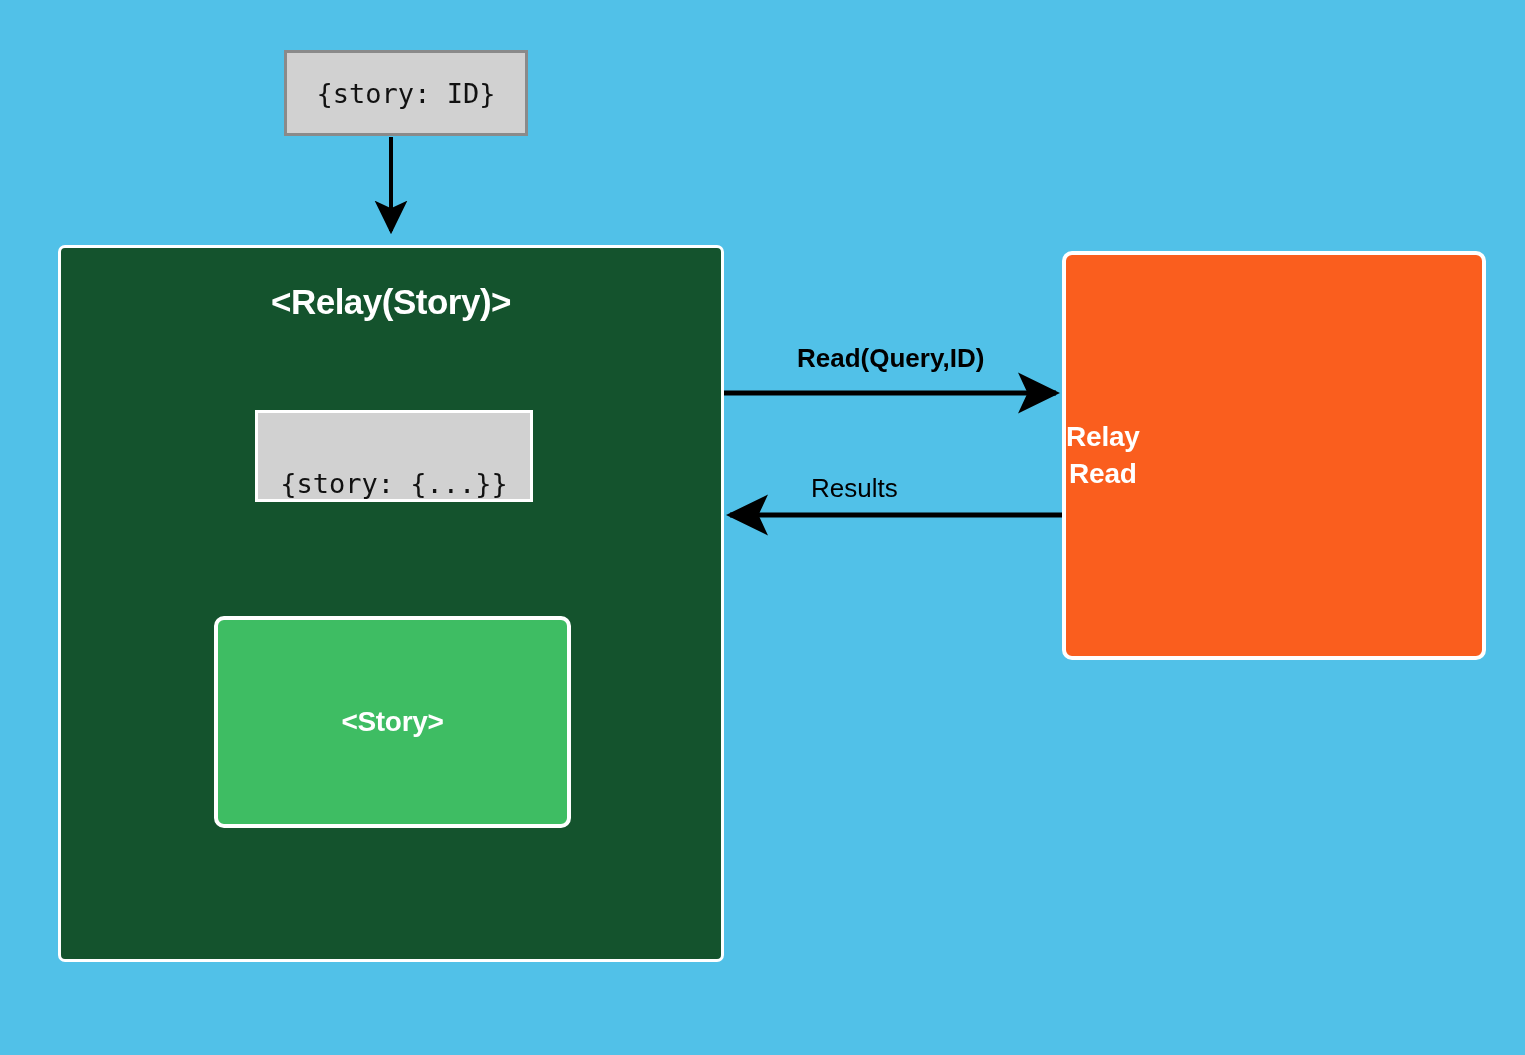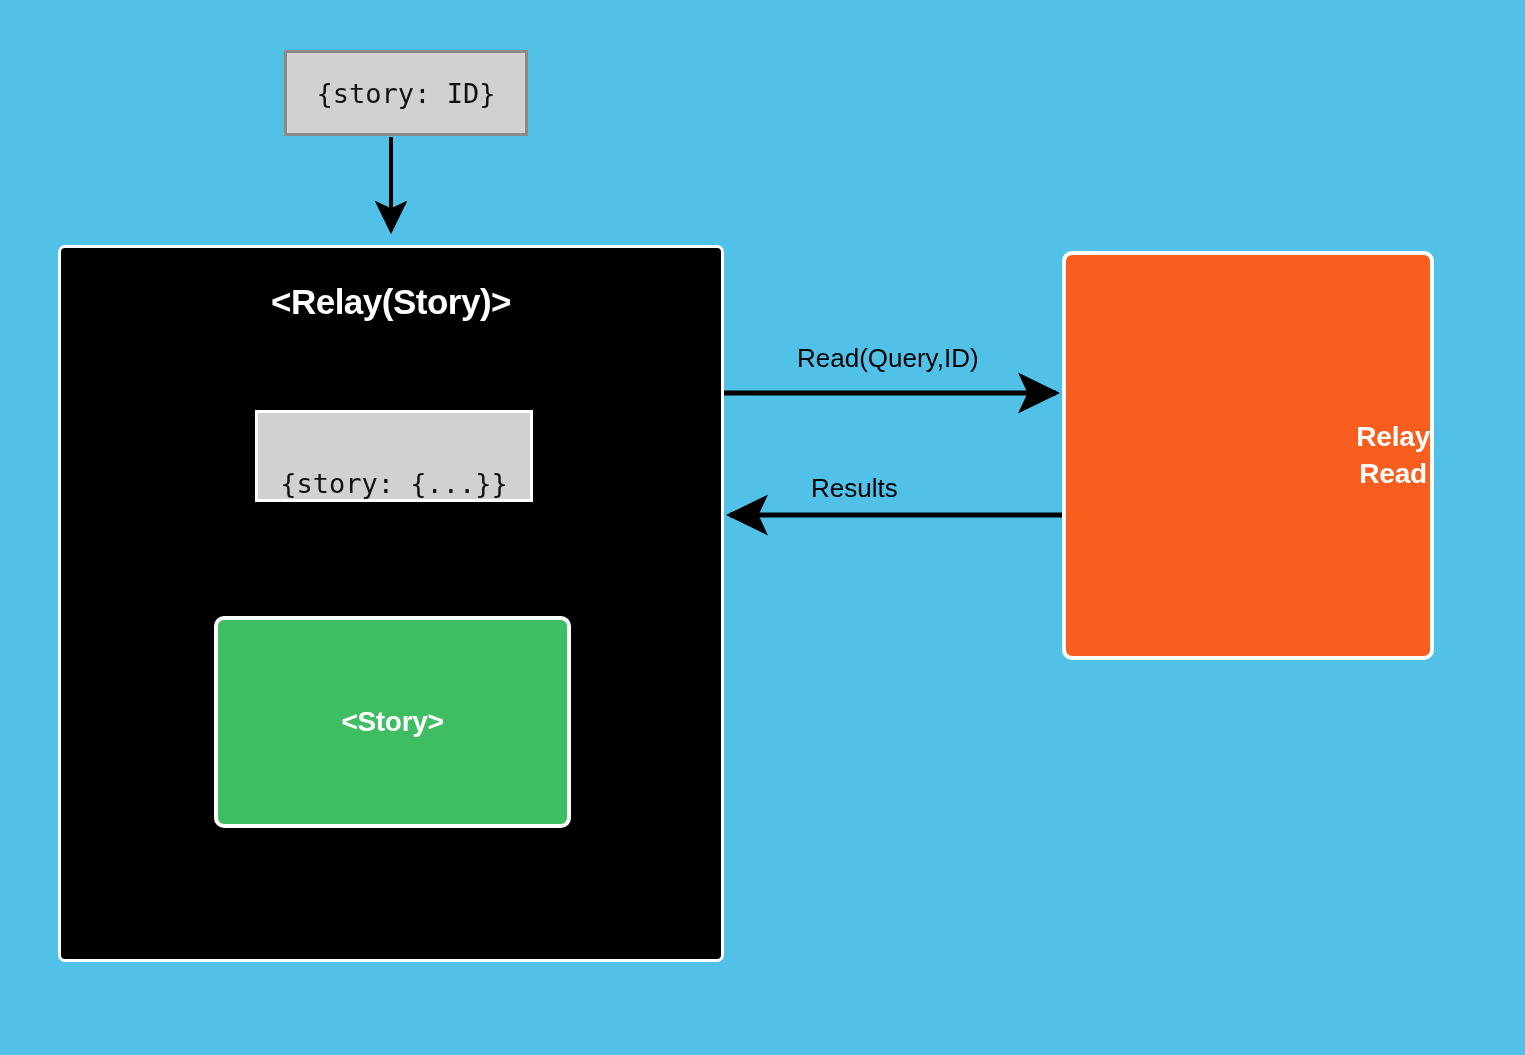--- a/index.html
+++ b/index.html
@@ -45,21 +45,21 @@
     white-space: pre;
   }
 
   
   .panel-dark {
     position: absolute;
     left: 58px;
     top: 245px;
     width: 666px;
     height: 717px;
-    background: #000000;
+    background: #14532d;
     border: 3px solid #ffffff;
     border-radius: 7px;
     box-sizing: border-box;
   }
   .panel-title {
     position: absolute;
     left: 0;
     top: 34px;
     width: 100%;
     text-align: center;
@@ -105,29 +105,29 @@
     font-size: 28px;
     font-weight: bold;
     letter-spacing: -0.3px;
   }
 
   
   .box-orange {
     position: absolute;
     left: 1062px;
     top: 251px;
-    width: 372px;
+    width: 424px;
     height: 409px;
     background: #fa5e1e;
     border: 4px solid #ffffff;
     border-radius: 10px;
     box-sizing: border-box;
     display: flex;
     align-items: center;
-    justify-content: flex-end;
+    justify-content: flex-start;
   }
   .box-orange-label {
     color: #ffffff;
     font-size: 28px;
     font-weight: bold;
     line-height: 1.32;
     text-align: center;
     letter-spacing: -0.2px;
   }
 
@@ -145,20 +145,21 @@
   .edge-label {
     position: absolute;
     color: #000000;
     font-size: 26px;
     font-family: "Liberation Sans", sans-serif;
     white-space: nowrap;
   }
   .label-read {
     left: 797px;
     top: 343px;
+    font-weight: bold;
   }
   .label-results {
     left: 811px;
     top: 473px;
   }
 </style>
 </head>
 <body>
 
 <div id="canvas">

